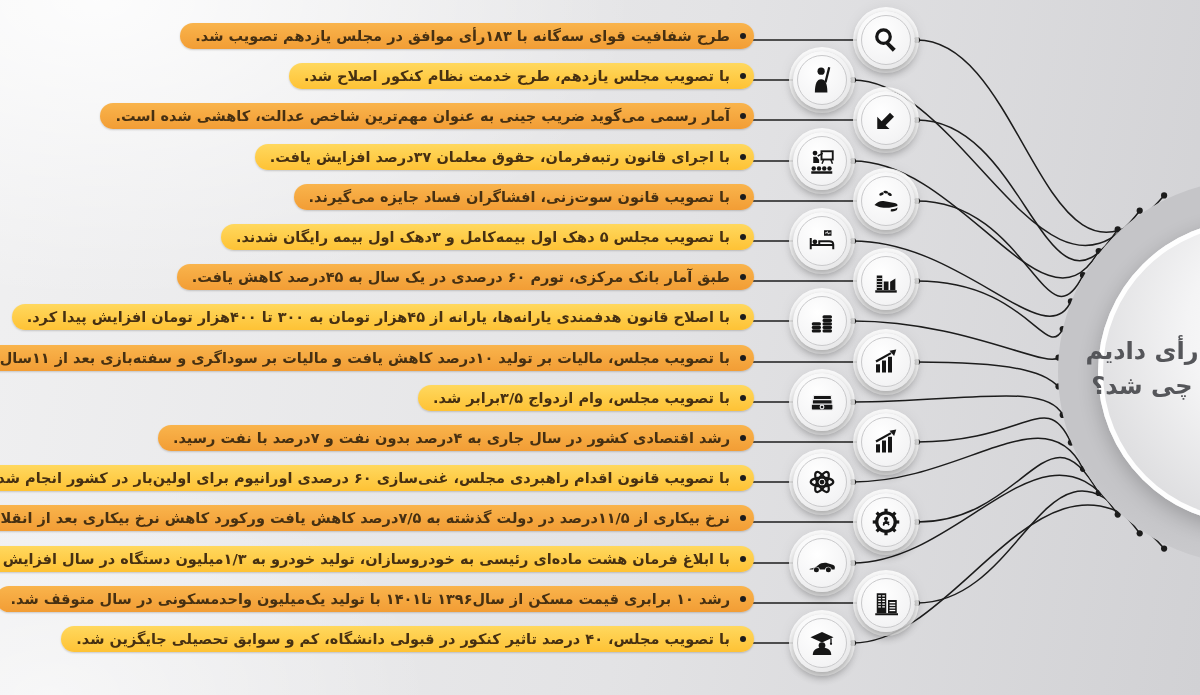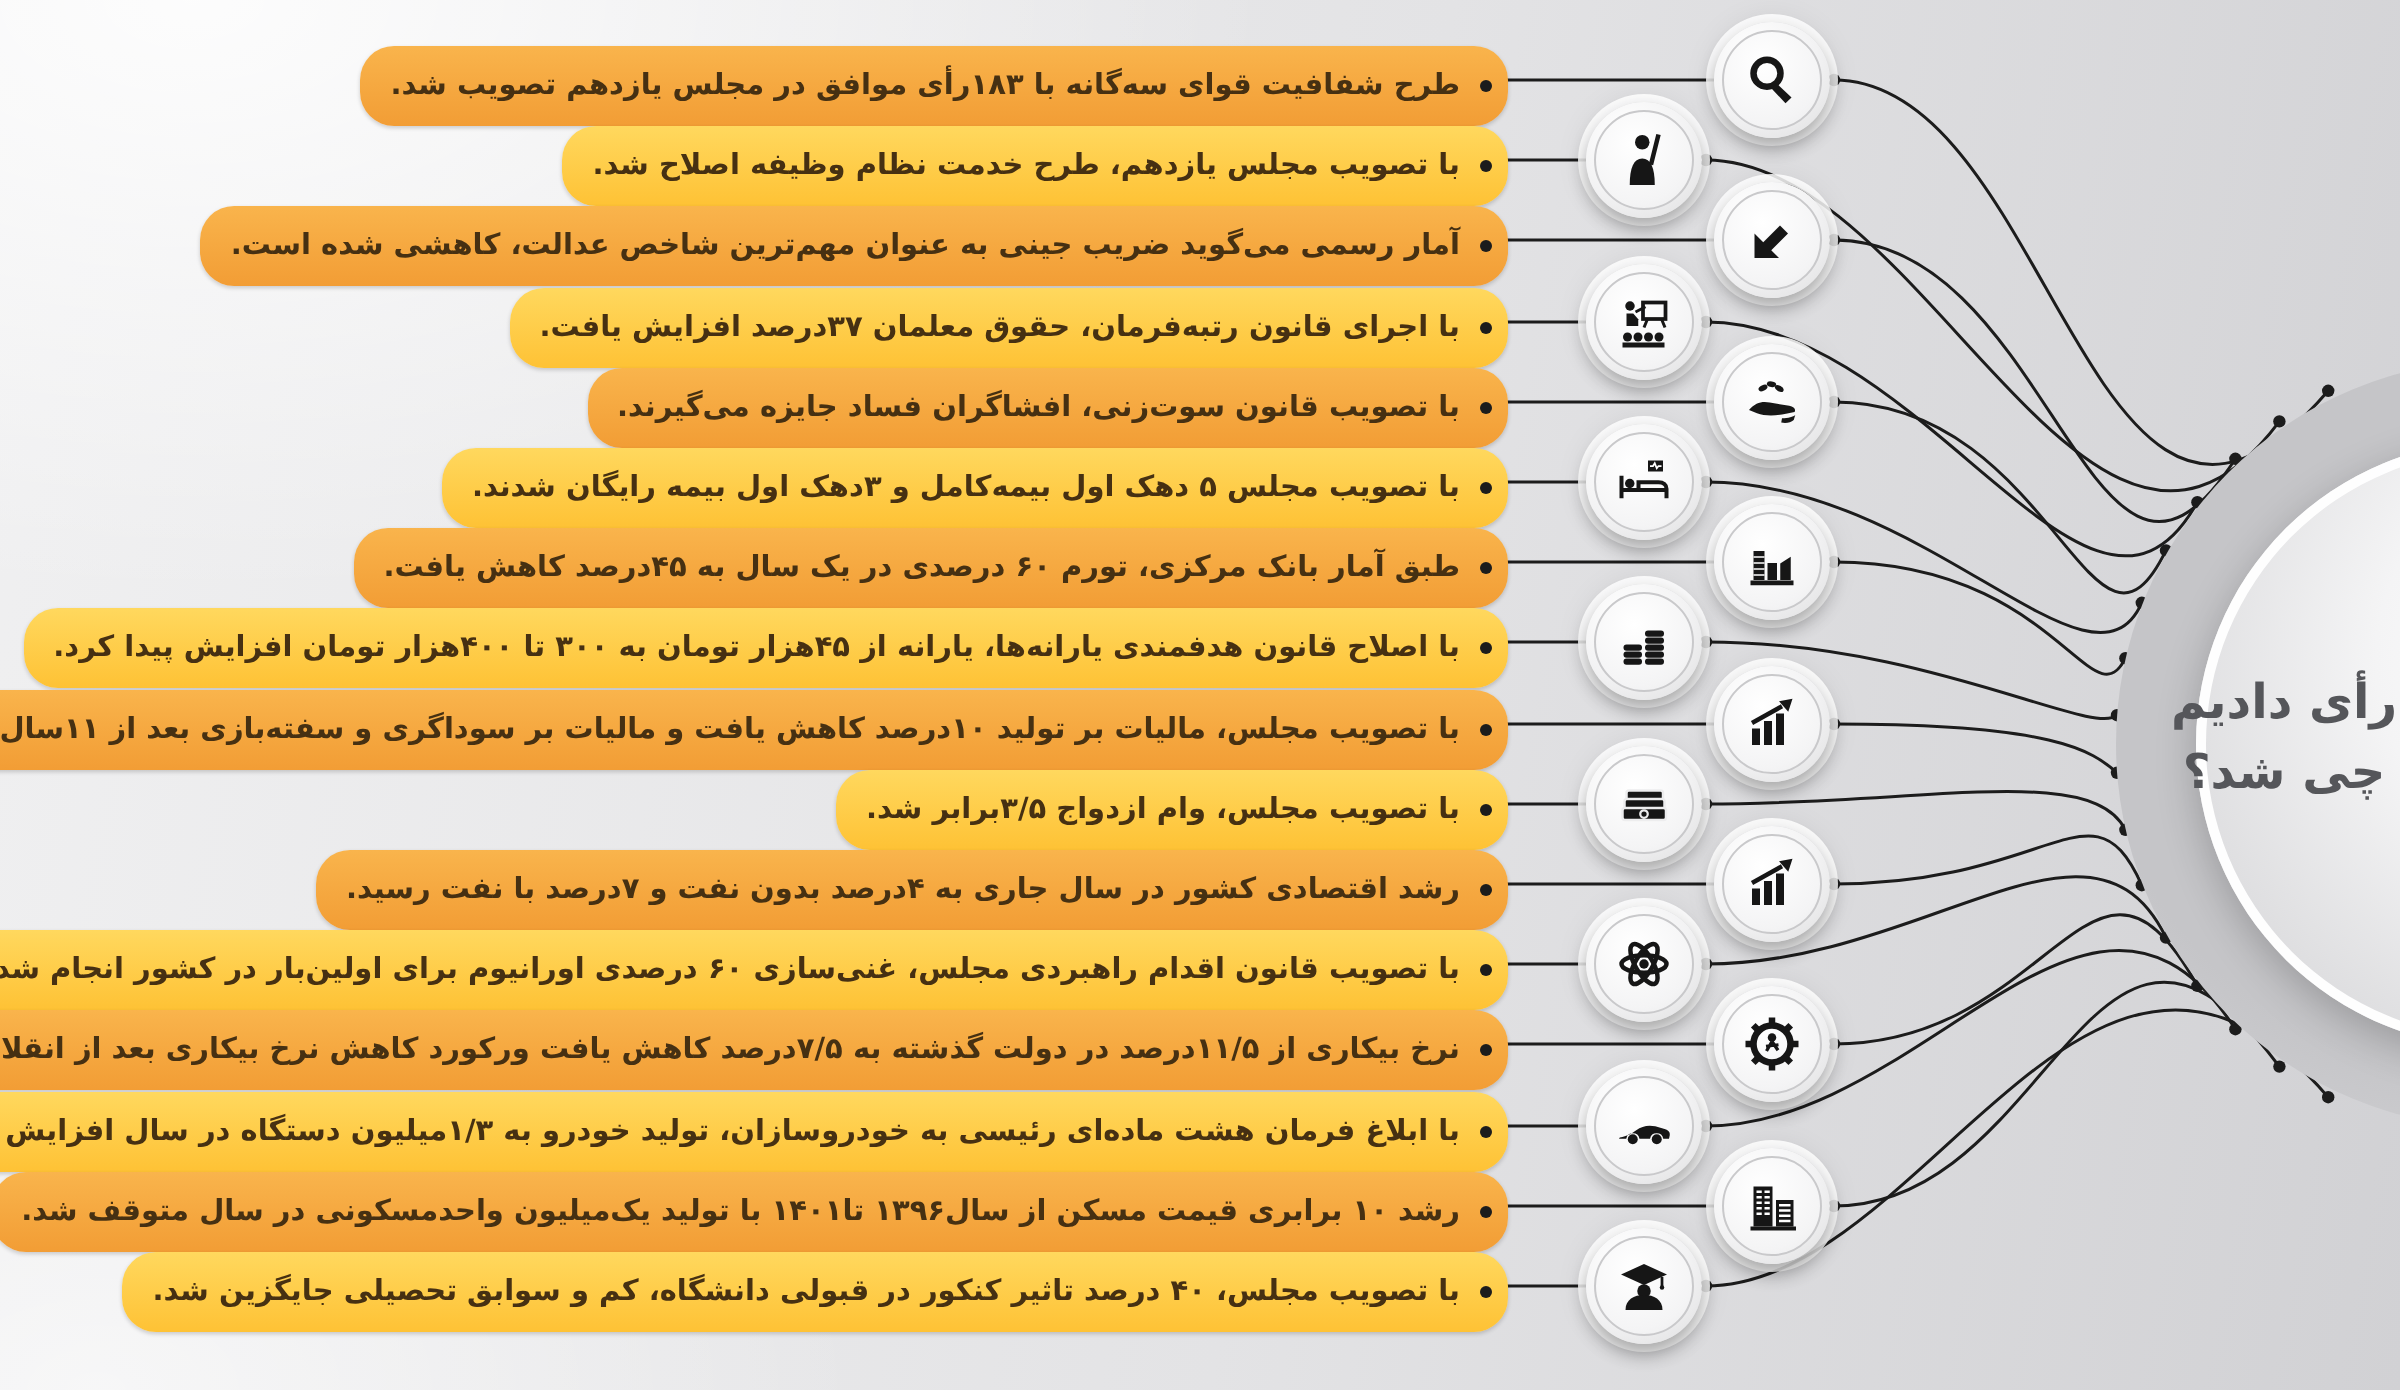--- a/index.html
+++ b/index.html
@@ -29,21 +29,21 @@
     box-shadow:inset 0 0 0 5px rgba(255,255,255,.95), 0 6px 20px rgba(0,0,0,.22);
   }
   .center-text{
     position:absolute;z-index:4;left:1080px;top:334px;width:124px;
     text-align:center;direction:rtl;
     font-weight:bold;font-size:24px;line-height:1.45;color:var(--circle-text,#55565a);
   }
 
   
   .banner{
-    position:absolute;z-index:5;right:446px;height:40px;border-radius:17px;
+    position:absolute;z-index:5;right:446px;height:26px;border-radius:17px;
     display:flex;align-items:center;direction:rtl;white-space:nowrap;
     padding:0 24px 0 15px;
     font-weight:bold;font-size:14.5px;color:#463012;
     box-shadow:0 1px 2px rgba(0,0,0,.18);
   }
   .banner.tone-orange{background:linear-gradient(180deg,var(--orange-hi,#f9b44c) 0%,var(--orange,#f29d35) 100%);}
   .banner.tone-yellow{background:linear-gradient(180deg,var(--yellow-hi,#ffd85e) 0%,var(--yellow,#fec235) 100%);}
   .banner::after{
     content:'';position:absolute;right:8px;top:50%;width:6px;height:6px;margin-top:-3px;
     border-radius:50%;background:#1c1c1c;
@@ -149,21 +149,21 @@
     <div class="icon-badge" style="left: 886px; top: 40px;">
           <svg width="30" height="30" viewBox="0 0 24 24">
             <circle cx="10" cy="9.3" r="5.4" fill="none" stroke="#161616" stroke-width="2.6"></circle>
             <path d="M13.9 13.4 19.8 19 17.4 21.3 11.8 15.4Z" fill="#161616"></path>
           </svg>
         </div>
   </div>
 
   <div class="row">
     <div class="banner tone-yellow" style="top: 63px;">
-      <span class="banner-text">با تصویب مجلس یازدهم، طرح خدمت نظام وظیفه اصلاح شد.</span>
+      <span class="banner-text">با تصویب مجلس یازدهم، طرح خدمت نظام کنکور اصلاح شد.</span>
     </div>
     <div class="icon-badge" style="left: 822px; top: 80px;">
           <svg width="30" height="30" viewBox="0 0 24 24">
             <circle cx="11.3" cy="4.9" r="2.9" fill="#161616"></circle>
             <path d="M6.3 22c0-7 1.6-10.6 5-10.6s5 3.6 5 10.6z" fill="#161616"></path>
             <rect x="15.4" y="1.6" width="1.8" height="12.5" transform="rotate(14 16.3 7.8)" fill="#161616"></rect>
           </svg>
         </div>
   </div>
 

